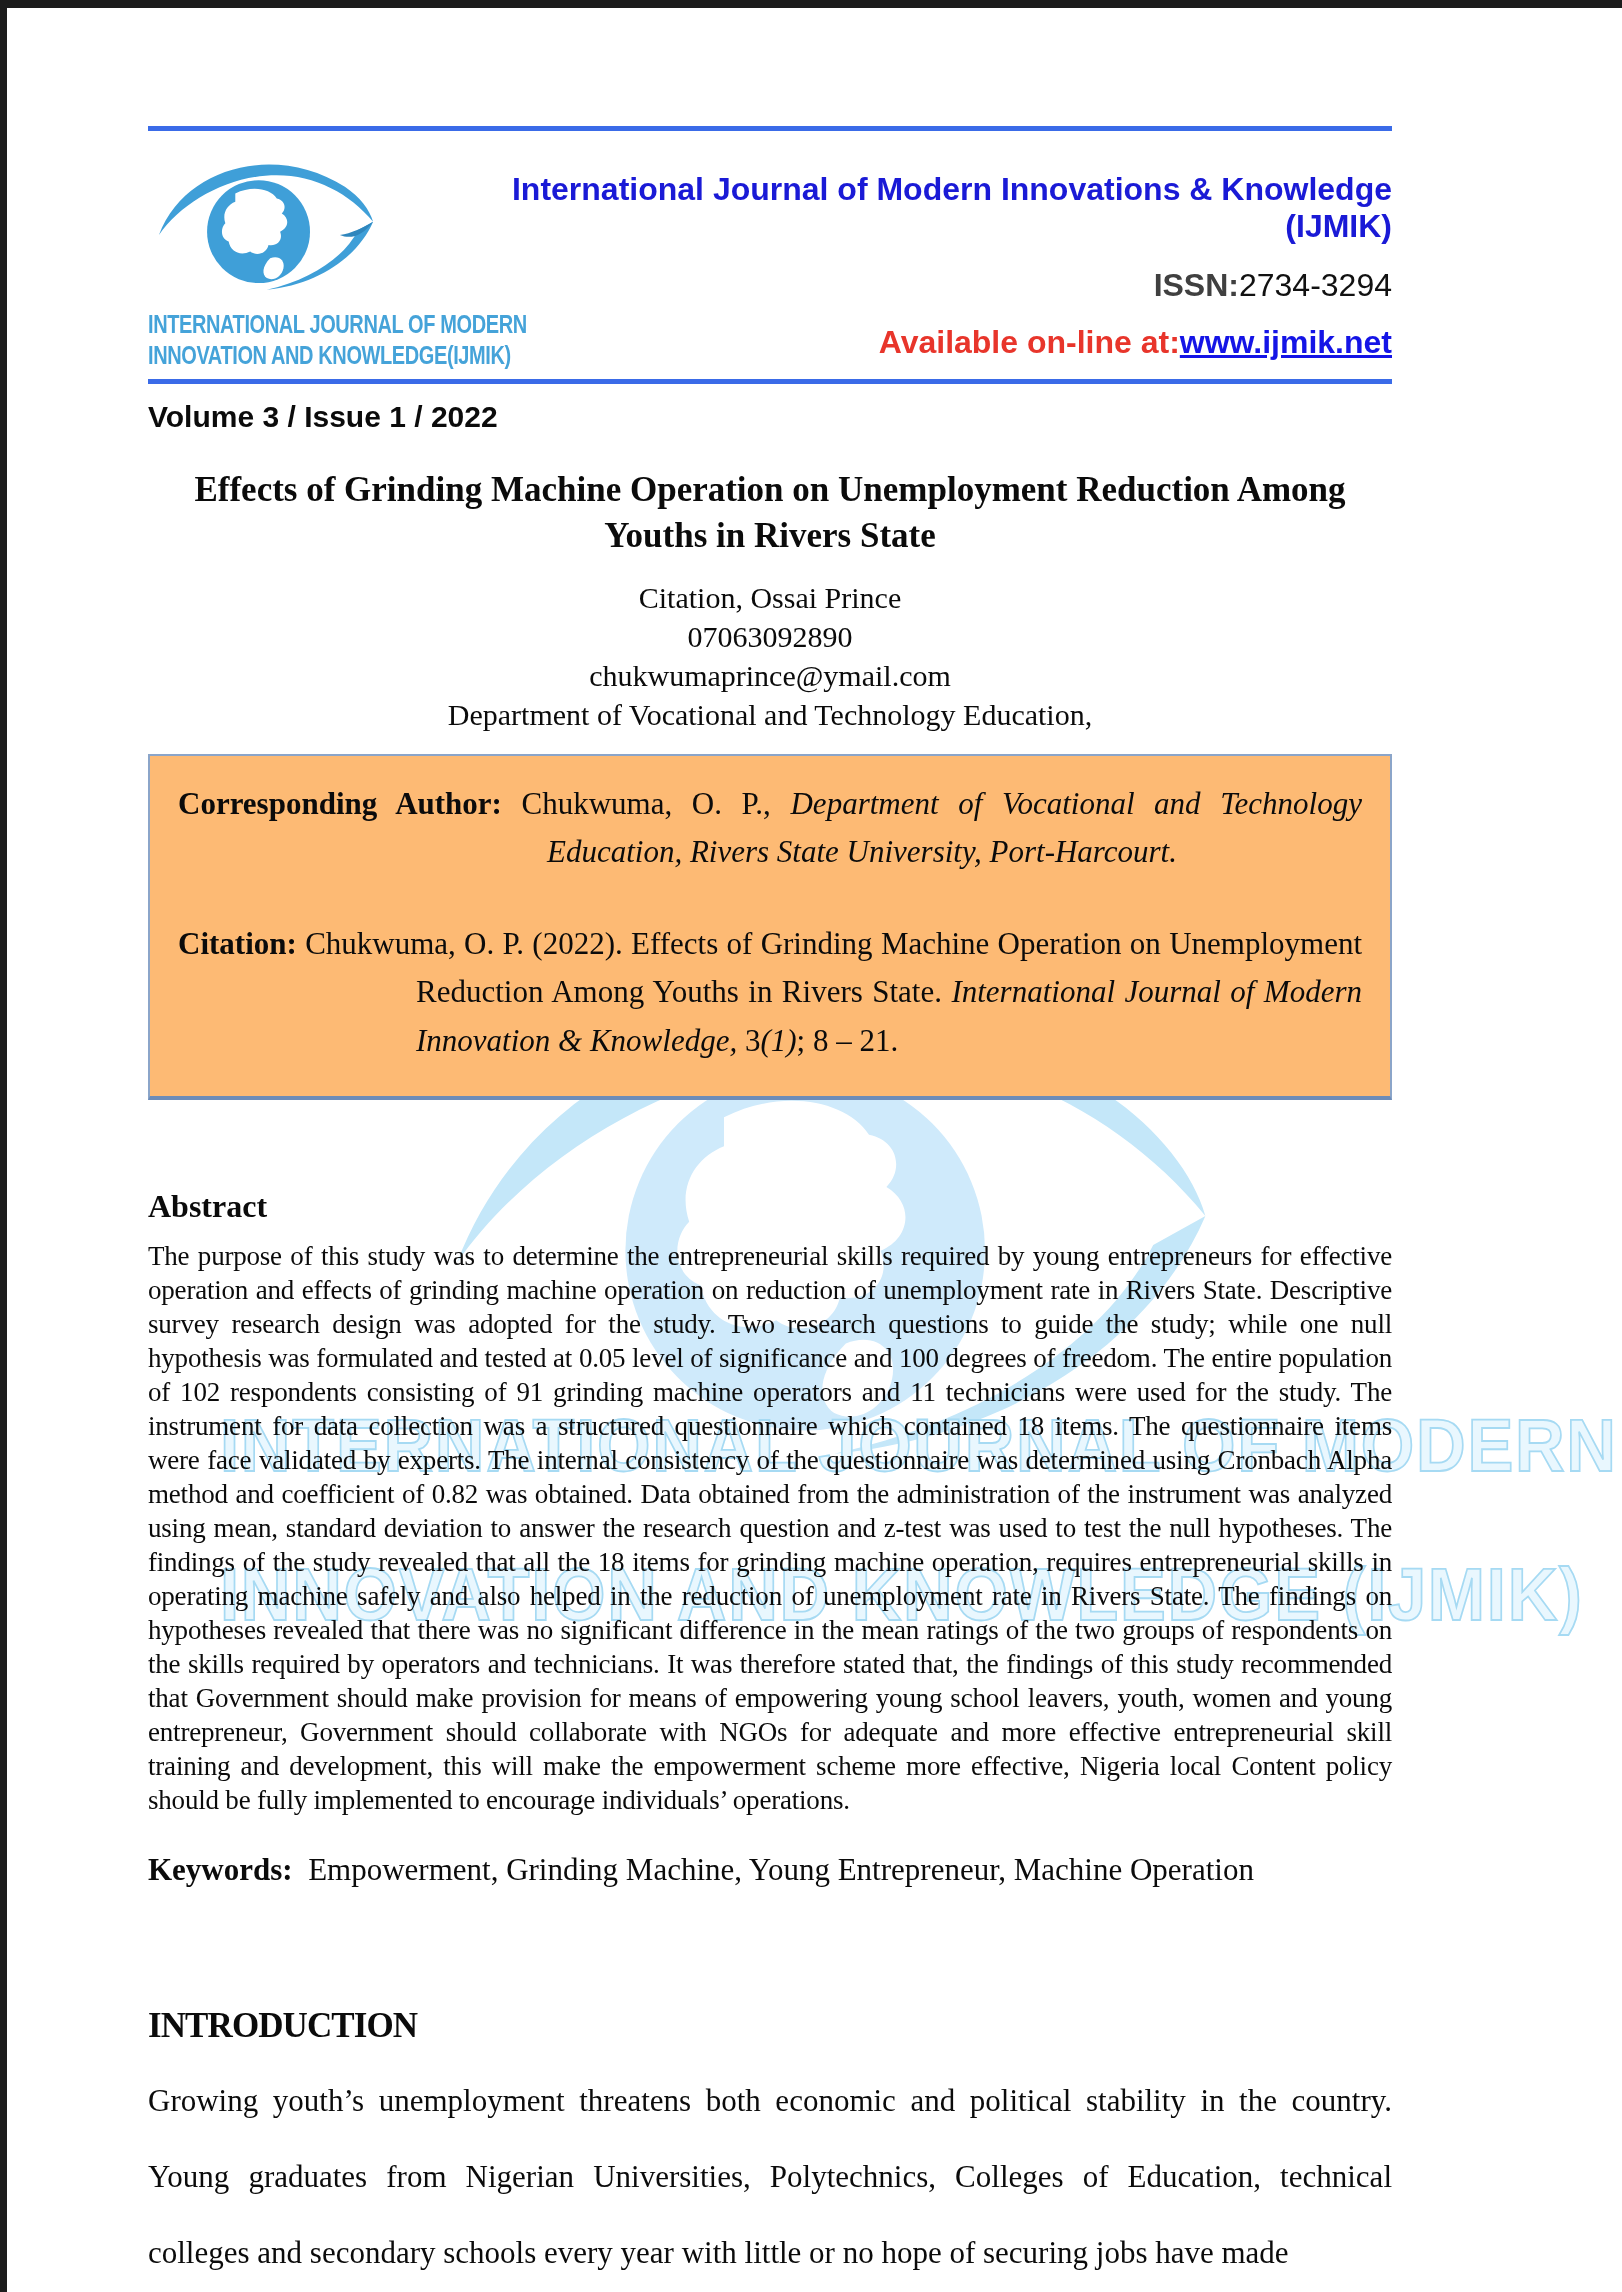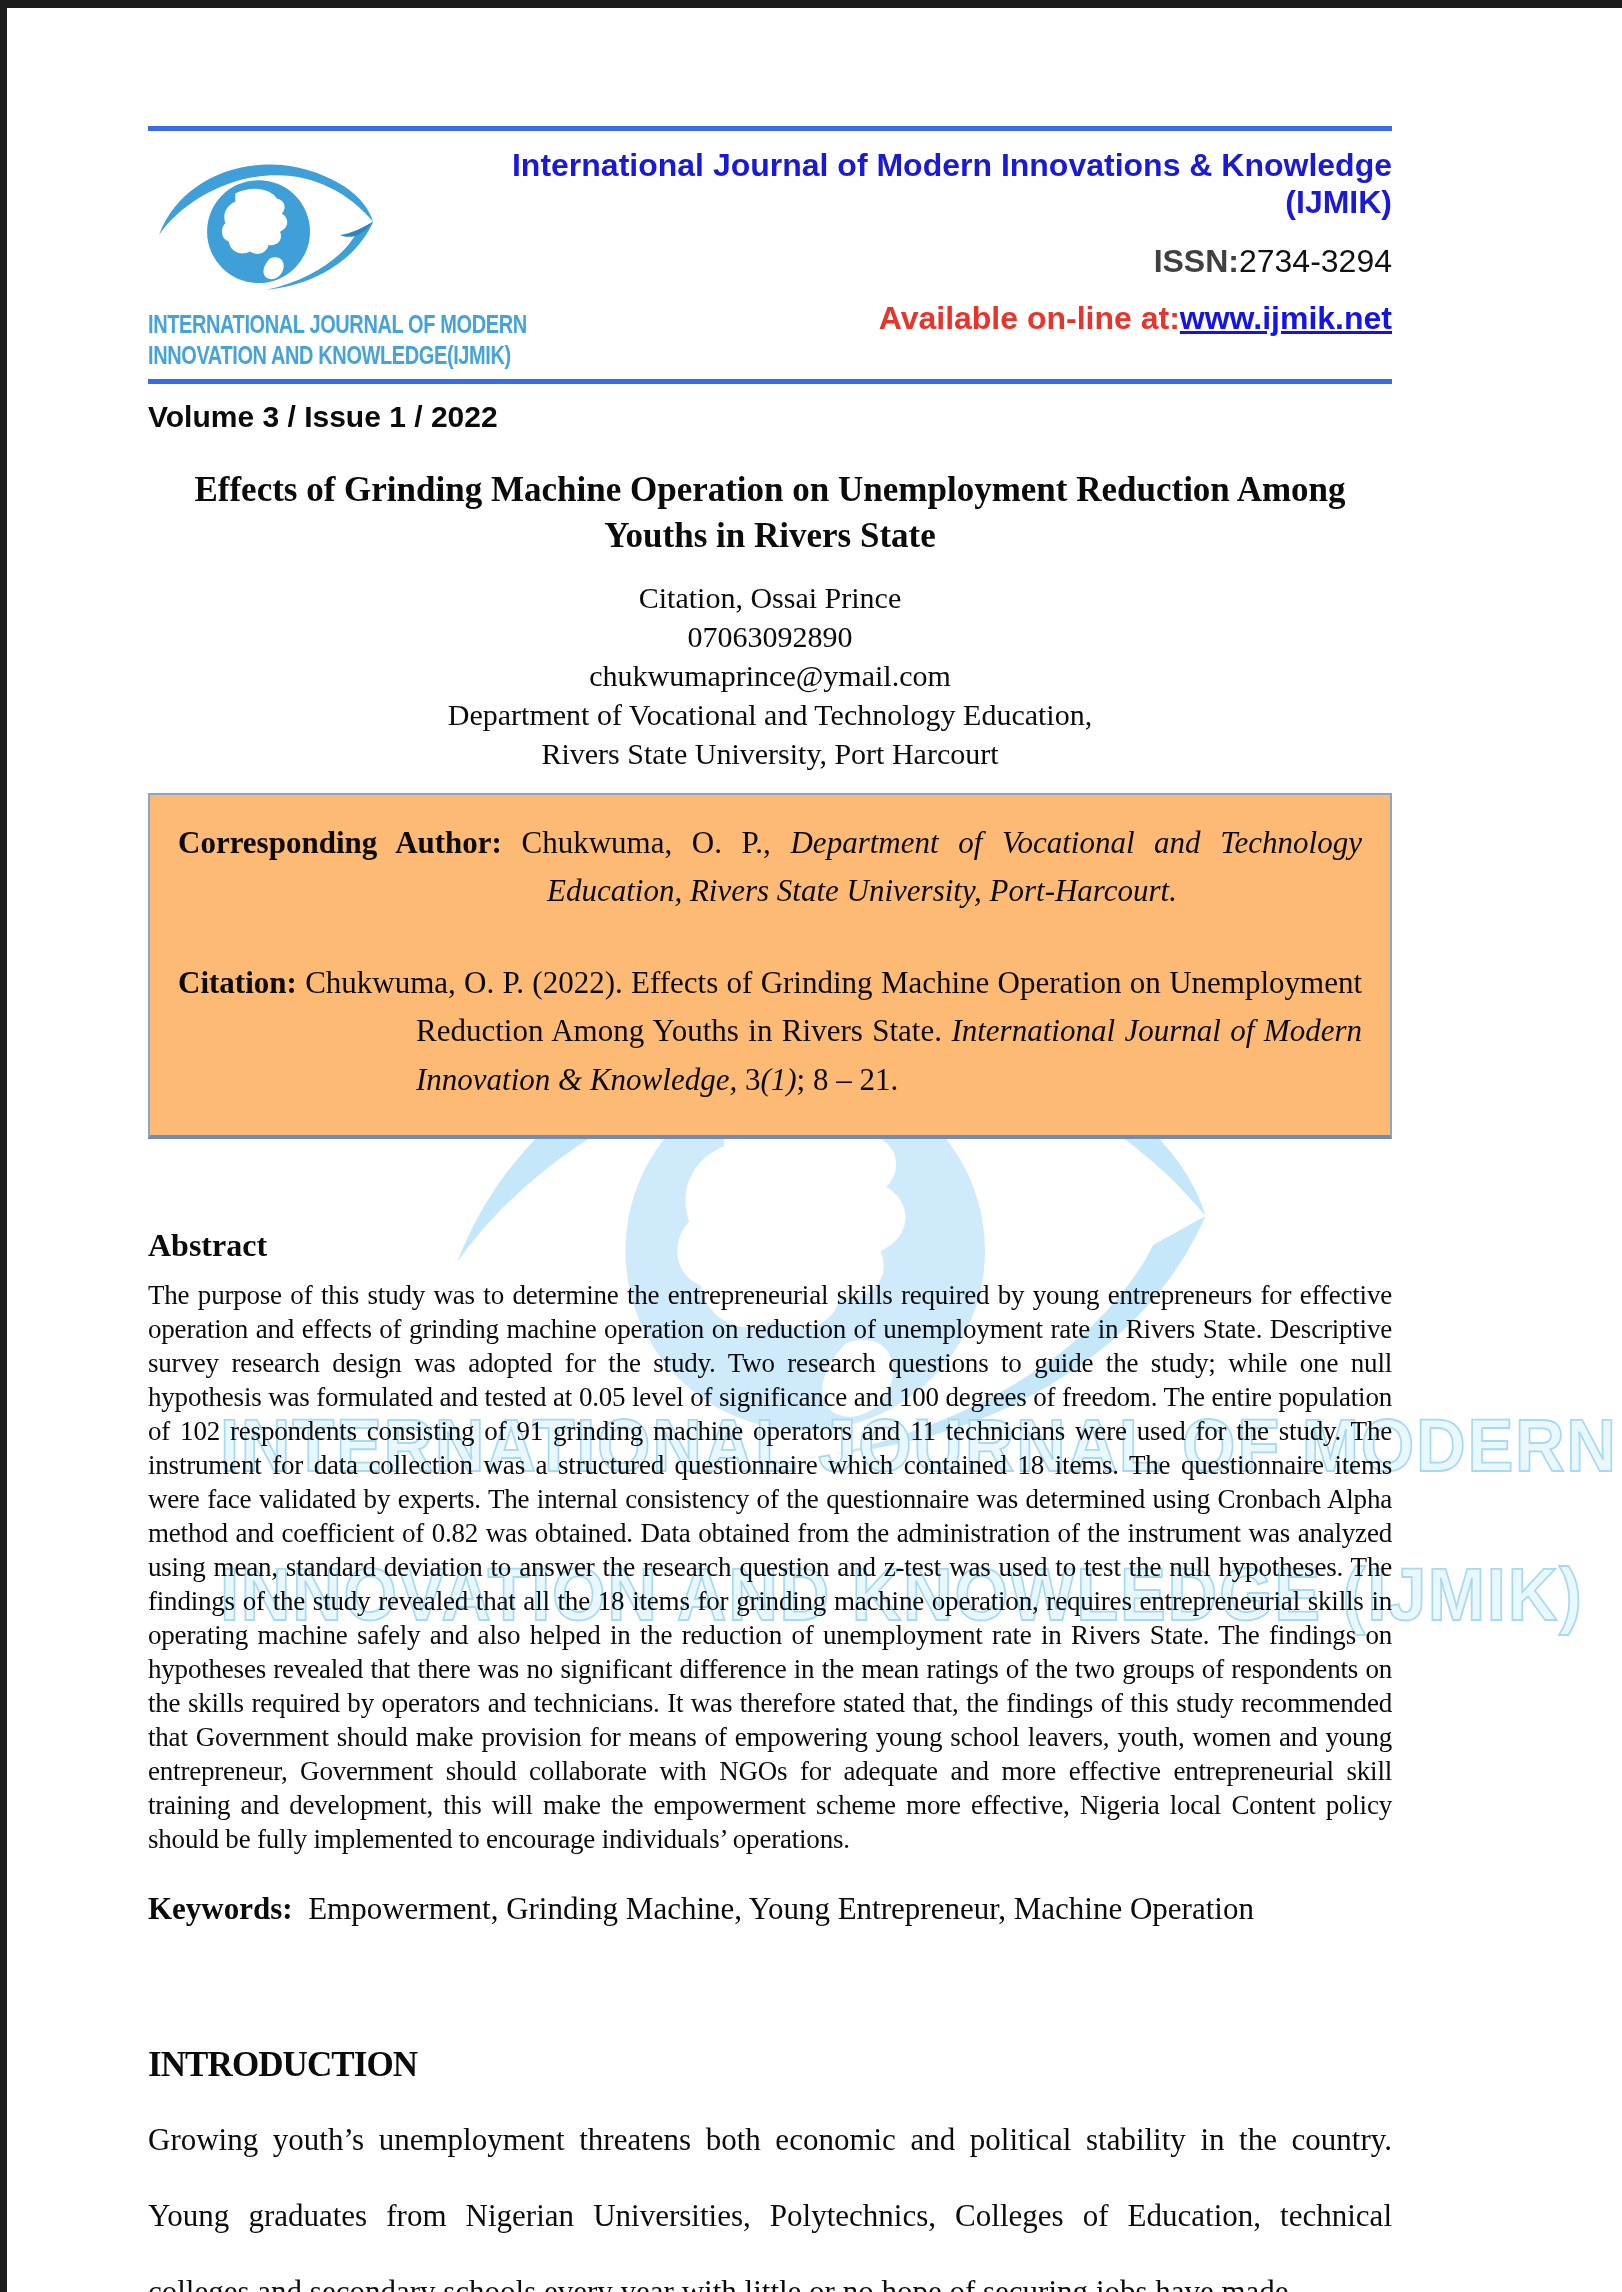--- a/index.html
+++ b/index.html
@@ -28,21 +28,21 @@
   .rule2{margin-top:9.2px;}
 
   .header-row{display:flex;justify-content:space-between;margin-top:11px;}
   .logo-block{width:360px;}
   .logo-svg{width:233px;height:166px;margin-left:3.7px;display:block;}
   .logo-caption{
     color:#45a3d9;font-family:"Liberation Sans",sans-serif;font-weight:bold;
     font-size:25px;line-height:1.1;transform:scaleX(0.8);transform-origin:left;
     white-space:nowrap;letter-spacing:-0.5px;margin-top:3.7px;
   }
-  .header-right{text-align:right;font-family:"Liberation Sans",sans-serif;padding-top:5.5px;}
+  .header-right{text-align:right;font-family:"Liberation Sans",sans-serif;padding-top:5.5px;margin-top:24px;}
   .journal-title{color:#1a1ad6;font-weight:bold;font-size:32px;}
   .issn-line{margin-top:22px;font-size:32px;}
   .issn-label{color:#404040;font-weight:bold;}
   .issn-value{color:#111111;}
   .avail-line{margin-top:20px;font-size:32px;font-weight:bold;}
   .avail-label{color:#e8352b;}
   .avail-url{color:#1414e6;text-decoration:underline;cursor:pointer;}
 
   .volume{font-family:"Liberation Sans",sans-serif;font-weight:bold;font-size:30px;margin-top:16.6px;}
 
@@ -113,21 +113,20 @@
   <div class="title">
     <div>Effects of Grinding Machine Operation on Unemployment Reduction Among</div>
     <div>Youths in Rivers State</div>
   </div>
 
   <div class="authors">
     <div>Citation, Ossai Prince</div>
     <div>07063092890</div>
     <div>chukwumaprince@ymail.com</div>
     <div>Department of Vocational and Technology Education,</div>
-    <div>Rivers State University, Port Harcourt</div>
   </div>
 
   <div class="info-box">
     <p class="hang-corr">
       <b>Corresponding Author:</b>
       <span>Chukwuma, O. P.,</span>
       <i>Department of Vocational and Technology Education, Rivers State University, Port-Harcourt.</i>
     </p>
     <p class="hang-cit">
       <b>Citation:</b>

